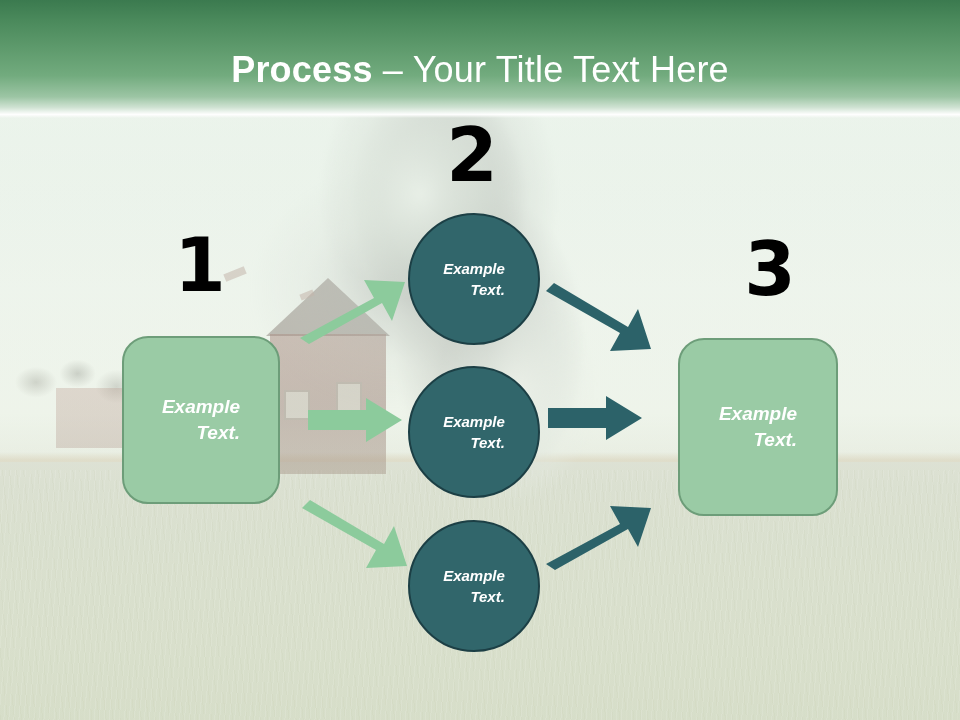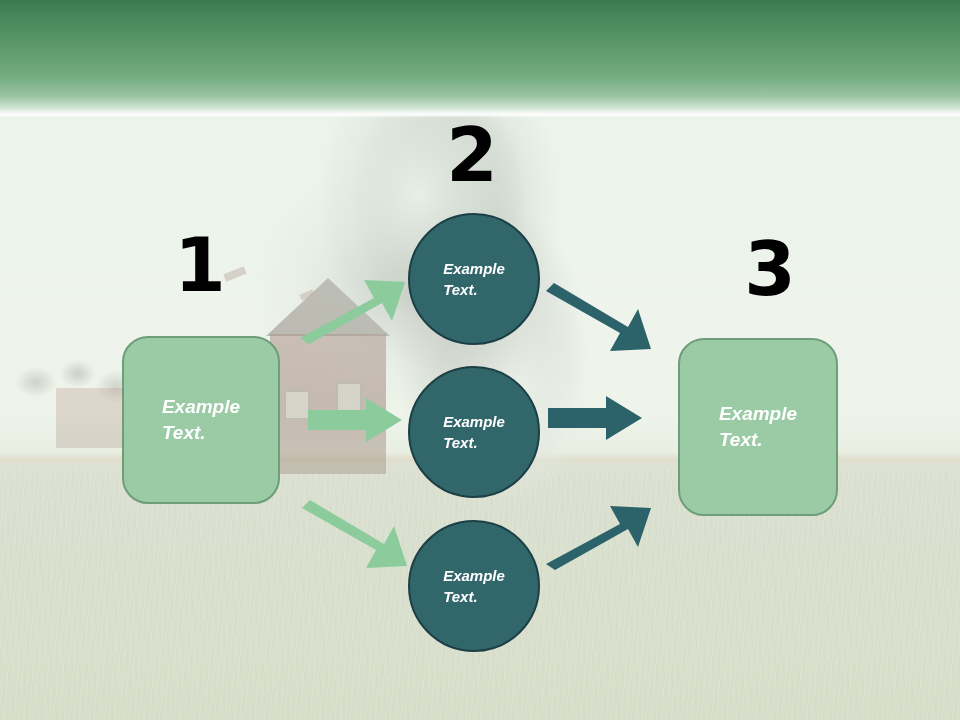--- a/index.html
+++ b/index.html
@@ -205,21 +205,21 @@
   }
   #box-left  { left: 122px; top: 336px; width: 158px; height: 168px; }
   #box-right { left: 678px; top: 338px; width: 160px; height: 178px; }
 
   .box-label, .circle-label {
     color: #ffffff;
     font-style: italic;
     font-weight: bold;
     font-size: 19px;
     line-height: 26px;
-    text-align: left;
+    text-align: right;
     white-space: pre-line;
   }
   .circle-label { font-size: 15px; line-height: 21px; }
 
   
   .circle {
     position: absolute;
     background: #31666b;
     border: 2px solid #1c3f45;
     border-radius: 50%;
@@ -261,20 +261,23 @@
     <div class="bg-smoke2"></div>
     <div class="bg-smoke3"></div>
 
     <div class="bg-debris" style="left:224px; top:270px; width:22px; height:8px;"></div>
     <div class="bg-debris" style="left:300px; top:292px; width:14px; height:6px;"></div>
 
     <div class="bg-veil"></div>
   </div>
 
   <div class="header"></div>
+  <div class="title">
+    <span class="bold">Process</span><span class="light"> – Your Title Text Here</span>
+  </div>
 
   <div class="step-num" id="num-1">1</div>
   <div class="step-num" id="num-2">2</div>
   <div class="step-num" id="num-3">3</div>
 
   <div class="box" id="box-left">
     <div class="box-label">Example
 Text.</div>
   </div>
 

